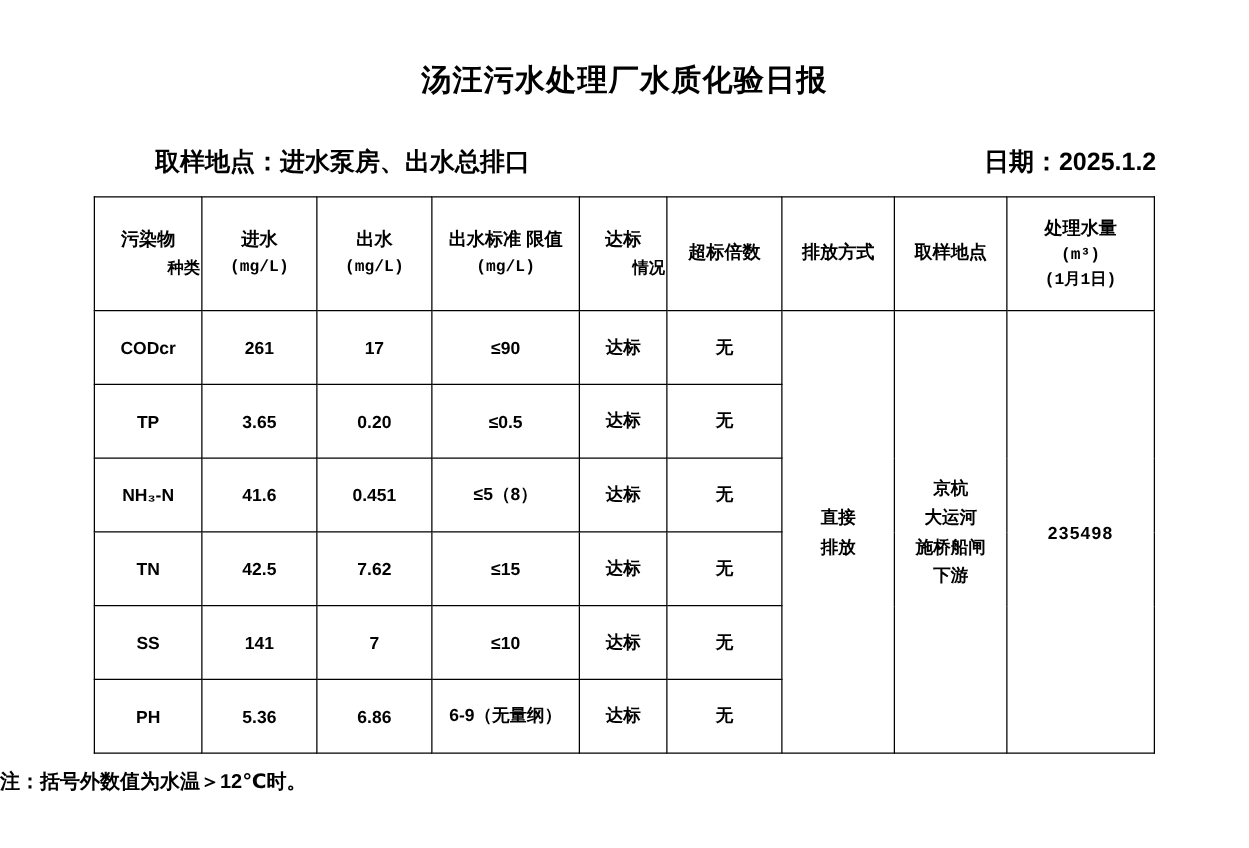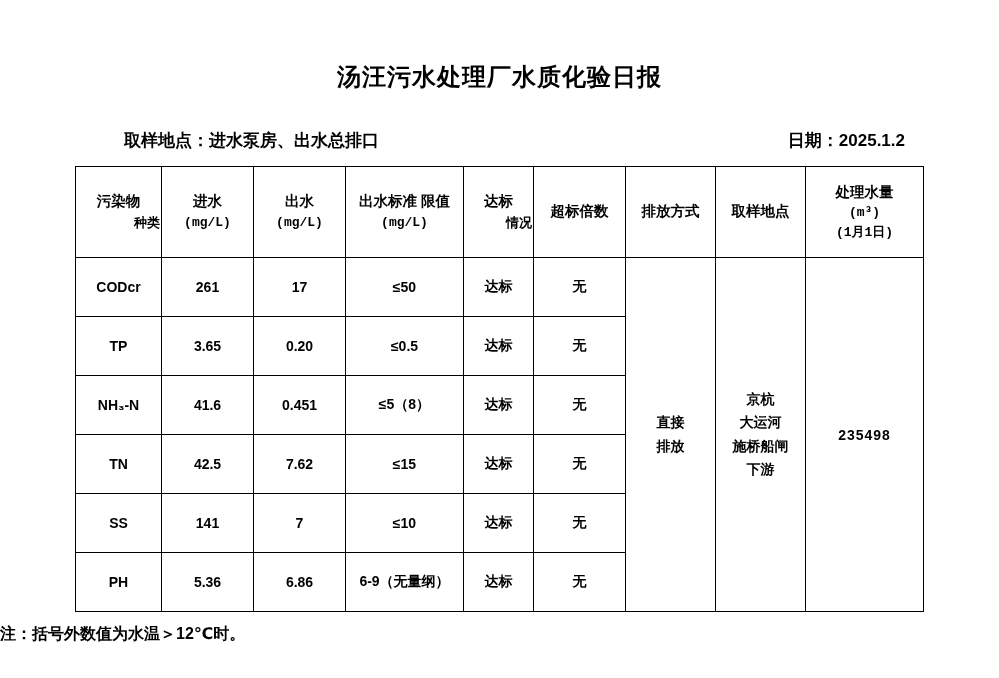--- a/index.html
+++ b/index.html
@@ -19,30 +19,30 @@
     width: 999px;
     height: 678px;
     position: relative;
     box-sizing: border-box;
   }
   .doc-title {
     text-align: center;
     font-size: 24px;
     font-weight: bold;
     letter-spacing: 1px;
-    margin-top: 61px;
+    margin-top: 48px;
     font-family: "Liberation Sans", "DejaVu Sans", sans-serif;
   }
   .meta-row {
     display: flex;
     justify-content: space-between;
     align-items: flex-end;
     margin: 36px 0 14px 0;
-    padding: 0 94px 0 124px;
-    font-size: 17px;
+    padding: 0 74px 0 124px;
+    font-size: 20px;
     font-weight: bold;
     font-family: "Liberation Sans", "DejaVu Sans", sans-serif;
   }
   .meta-left, .meta-right {
     white-space: nowrap;
   }
   table.report {
     border-collapse: collapse;
     margin: 0 auto;
     width: 838px;
@@ -163,21 +163,21 @@
           <span class="unit">(m³)</span>
           <span class="unit">(1月1日)</span>
         </td>
       </tr>
     </thead>
     <tbody>
       <tr>
         <td class="cell-name">CODcr</td>
         <td class="cell-mono">261</td>
         <td class="cell-mono">17</td>
-        <td class="cell-mono">≤50</td>
+        <td class="cell-mono">≤90</td>
         <td>达标</td>
         <td>无</td>
         <td class="vert-cell" rowspan="6">
           <span>直接</span>
           <span>排放</span>
         </td>
         <td class="vert-cell" rowspan="6">
           <span>京杭</span>
           <span>大运河</span>
           <span>施桥船闸</span>

